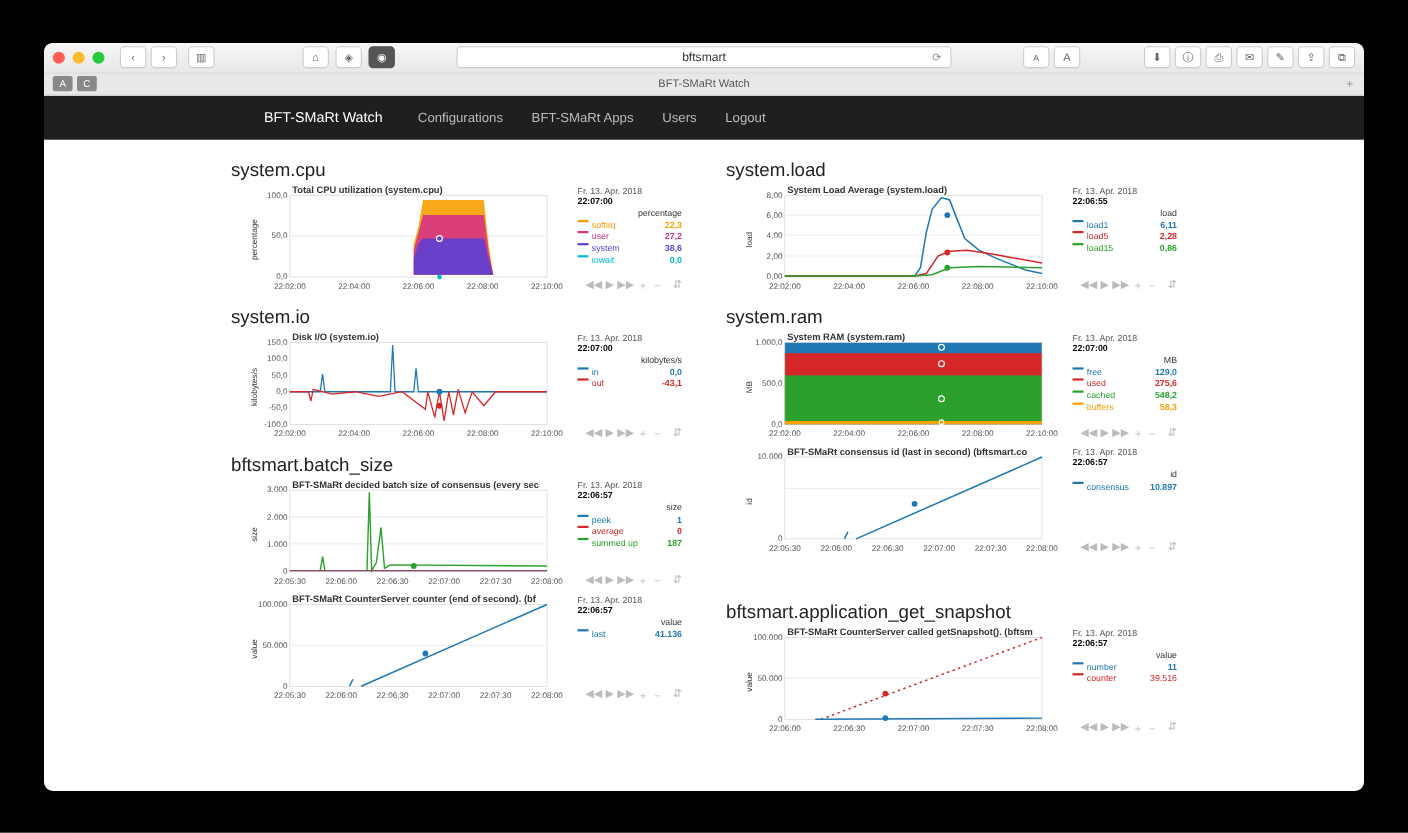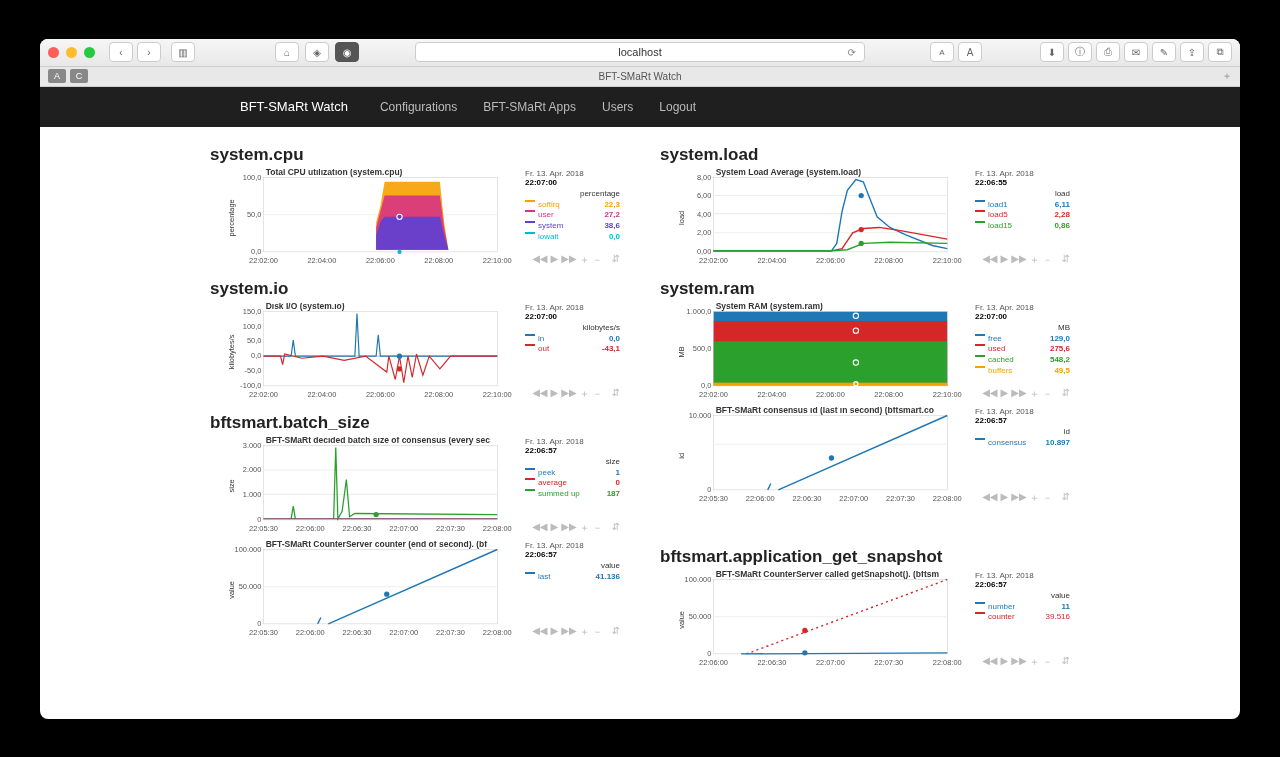--- a/index.html
+++ b/index.html
@@ -20,21 +20,21 @@
 .siderow { height: 20px; background: #e8e8e8; border-bottom: 1px solid #ccc; display: flex; align-items: center; padding: 0 8px; font-size: 10px; color: #555; position: relative; }
 .siderow .sbtn { width: 18px; height: 14px; background: #888; border-radius: 2px; margin-right: 4px; color:#fff; display:flex; align-items:center; justify-content:center; font-size:9px; }
 .siderow .tabtitle { position: absolute; left: 50%; transform: translateX(-50%); }
 .siderow .plus { position: absolute; right: 8px; color: #888; }
 .appbar { height: 40px; background: #1f1f1f; display: flex; align-items: center; padding: 0 200px 0 200px; gap: 26px; color: #ccc; font-size: 12px; }
 .brand { color: #fff; font-size: 13px; margin-right: 6px; }
 .navlink { color: #bbb; cursor: pointer; }
 .content { flex: 1; overflow: auto; padding: 12px 30px 20px 30px; }
 .grid { display: grid; grid-template-columns: 1fr 1fr; gap: 2px 40px; max-width: 860px; margin: 0 auto; }
 .card { }
-.card h2 { font-size: 17px; font-weight: 700; color: #222; margin: 6px 0 4px; }
+.card h2 { font-size: 17px; font-weight: 400; color: #222; margin: 6px 0 4px; }
 .chartwrap { display: flex; gap: 4px; }
 .plotarea { flex: 1; position: relative; height: 102px; }
 .plotarea svg { width: 100%; height: 100%; }
 .plot-title { font-size: 8px; font-weight: bold; fill: #333; }
 .axis-lbl { font-size: 7px; fill: #333; }
 .tick { font-size: 7px; fill: #555; }
 .sidebar { width: 95px; font-size: 8px; color: #555; display: flex; flex-direction: column; }
 .sidebar .date { text-align: left; }
 .sidebar .ts { font-weight: bold; color: #000; margin-bottom: 2px; }
 .sidebar .unit { text-align: right; color: #333; margin-bottom: 2px; }
@@ -60,21 +60,21 @@
     </div>
     <div class="tbgroup">
       <div class="tbicon">▥</div>
     </div>
     <div class="tbgroup" style="margin-left:80px">
       <div class="tbicon">⌂</div>
       <div class="tbicon">◈</div>
       <div class="tbicon" style="background:#555;color:#fff;border-color:#555">◉</div>
     </div>
     <div class="urlbar">
-      <span>localhost</span>
+      <span>bftsmart</span>
       <span class="reload">⟳</span>
     </div>
     <div class="rightbtns">
       <div class="tbicon" style="font-size:8px">A</div>
       <div class="tbicon">A</div>
       <div style="width:50px"></div>
       <div class="tbicon">⬇</div>
       <div class="tbicon">ⓘ</div>
       <div class="tbicon">⎙</div>
       <div class="tbicon">✉</div>
@@ -328,21 +328,21 @@
                   <span class="dash" style="background:#2ca02c"></span>
                   <span style="color:#2ca02c">cached</span>
                 </span>
       <span style="color:#2ca02c;font-weight:bold">548,2</span>
               </div>
               <div class="legend-row">
       <span class="legend-label">
                   <span class="dash" style="background:#f7a000"></span>
                   <span style="color:#f7a000">buffers</span>
                 </span>
-      <span style="color:#f7a000;font-weight:bold">49,5</span>
+      <span style="color:#f7a000;font-weight:bold">58,3</span>
               </div>
               <div class="controls">
     <span>◀◀</span>
     <span>▶</span>
     <span>▶▶</span>
     <span>＋</span>
     <span>－</span>
     <span style="margin-left:6px">⇵</span>
               </div>
             </div>

